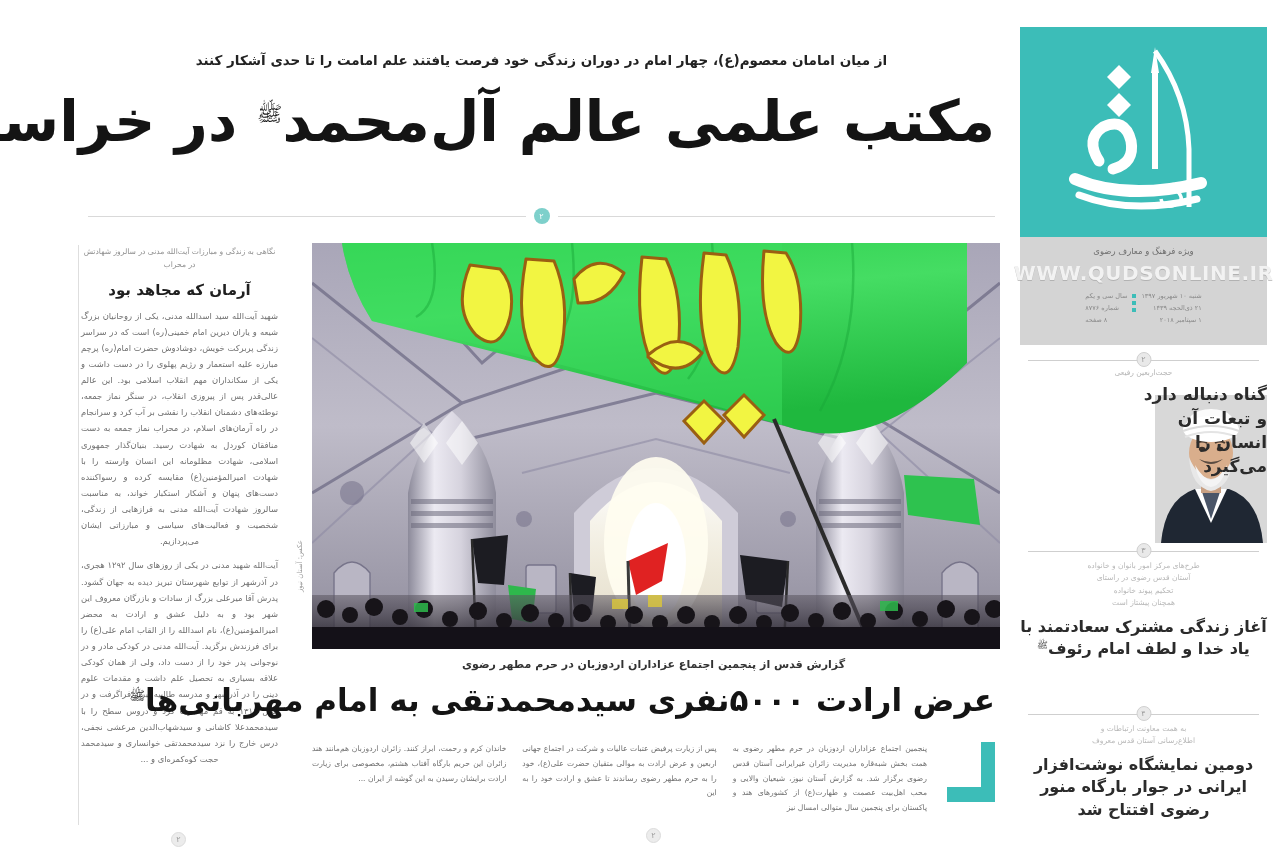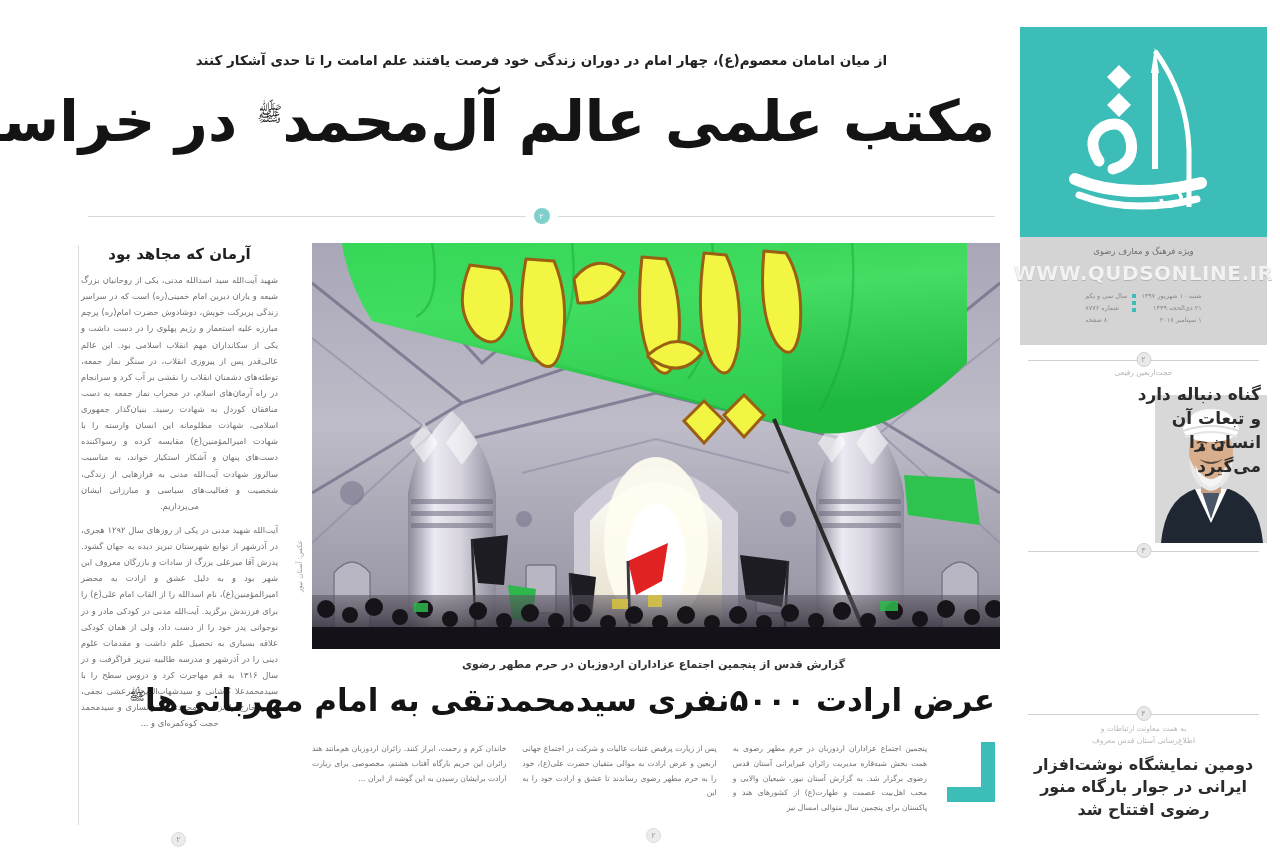--- a/index.html
+++ b/index.html
@@ -67,21 +67,21 @@
   }
 
   
   .teaser { position:absolute; left:0; right:0; }
   .teaser-kicker {
     font-size:7.5px; color:#b4b4b4; text-align:center; letter-spacing:.2px;
     margin-bottom:5px; white-space:nowrap;
   }
   .teaser-title {
     font-size:17px; font-weight:bold; color:#2b2b2b;
-    line-height:1.42; text-align:right; padding-right:6px;
+    line-height:1.42; text-align:right; 
   }
   .teaser-title.center { text-align:center; padding:0; }
   .teaser-sub {
     font-size:7.5px; color:#b8b8b8; text-align:center;
     line-height:1.65; margin-bottom:6px;
   }
   .cleric-photo {
     position:absolute; right:0; bottom:0; width:112px; height:148px;
     overflow:hidden;
   }
@@ -199,20 +199,22 @@
     </div>
   </div>
 
   <div class="rule-row">
     <div class="ln"></div>
     <div class="rule-badge">۲</div>
     <div class="ln"></div>
   </div>
 
   <div class="leftcol">
+    <div class="lc-kicker">نگاهی به زندگی و مبارزات آیت‌الله مدنی
+در سالروز شهادتش در محراب</div>
     <div class="lc-title">آرمان که مجاهد بود</div>
     <div class="lc-body">
       <p>شهید آیت‌الله سید اسدالله مدنی، یکی از روحانیان بزرگ شیعه و یاران دیرین امام خمینی(ره) است که در سراسر زندگی پربرکت خویش، دوشادوش حضرت امام(ره) پرچم مبارزه علیه استعمار و رژیم پهلوی را در دست داشت و یکی از سکانداران مهم انقلاب اسلامی بود. این عالم عالی‌قدر پس از پیروزی انقلاب، در سنگر نماز جمعه، توطئه‌های دشمنان انقلاب را نقشی بر آب کرد و سرانجام در راه آرمان‌های اسلام، در محراب نماز جمعه به دست منافقان کوردل به شهادت رسید. بنیان‌گذار جمهوری اسلامی، شهادت مظلومانه این انسان وارسته را با شهادت امیرالمؤمنین(ع) مقایسه کرده و رسواکننده دست‌های پنهان و آشکار استکبار خواند، به مناسبت سالروز شهادت آیت‌الله مدنی به فرازهایی از زندگی، شخصیت و فعالیت‌های سیاسی و مبارزاتی ایشان می‌پردازیم.</p>
       <p>آیت‌الله شهید مدنی در یکی از روزهای سال ۱۲۹۲ هجری، در آذرشهر از توابع شهرستان تبریز دیده به جهان گشود. پدرش آقا میرعلی بزرگ از سادات و بازرگان معروف این شهر بود و به دلیل عشق و ارادت به محضر امیرالمؤمنین(ع)، نام اسدالله را از القاب امام علی(ع) را برای فرزندش برگزید. آیت‌الله مدنی در کودکی مادر و در نوجوانی پدر خود را از دست داد، ولی از همان کودکی علاقه بسیاری به تحصیل علم داشت و مقدمات علوم دینی را در آذرشهر و مدرسه طالبیه تبریز فراگرفت و در سال ۱۳۱۶ به قم مهاجرت کرد و دروس سطح را با سیدمحمدعلا کاشانی و سیدشهاب‌الدین مرعشی نجفی، درس خارج را نزد سیدمحمدتقی خوانساری و سیدمحمد حجت کوه‌کمره‌ای و ...</p>
     </div>
     <div class="lc-pagenum">
       <span class="pagedot">۲</span>
     </div>
   </div>
 
@@ -490,20 +492,29 @@
             <ellipse cx="56" cy="34" rx="28" ry="13" fill="#ffffff"></ellipse>
             <path d="M28 36 Q56 26 84 36" stroke="#dcdcdc" stroke-width="2" fill="none"></path>
             <path d="M30 42 Q56 32 82 42" stroke="#e4e4e4" stroke-width="2" fill="none"></path>
           </svg>
         </div>
       </div>
 
       <div class="rail-div" style="top:551px"></div>
       <div class="rail-badge" style="top:543px; left:50%; transform:translateX(-50%)">۳</div>
 
+      <div class="teaser" style="top:560px; height:140px">
+        <div class="teaser-sub" style="white-space:pre-line;">طرح‌های مرکز امور بانوان و خانواده
+آستان قدس رضوی در راستای
+تحکیم پیوند خانواده
+همچنان پیشتاز است</div>
+        <div class="teaser-title center" style="font-size:16px;">
+          <span>آغاز زندگی مشترک سعادتمند با یاد خدا و لطف امام رئوف</span><span style="font-size:9px;vertical-align:super;font-weight:normal;">ﷺ</span>
+        </div>
+      </div>
 
       <div class="rail-div" style="top:714px"></div>
       <div class="rail-badge" style="top:706px; left:50%; transform:translateX(-50%)">۴</div>
 
       <div class="teaser" style="top:723px; height:120px">
         <div class="teaser-sub" style="white-space:pre-line;">به همت معاونت ارتباطات و
 اطلاع‌رسانی آستان قدس معروف</div>
         <div class="teaser-title center" style="font-size:16px;">دومین نمایشگاه نوشت‌افزار ایرانی در جوار بارگاه منور رضوی افتتاح شد</div>
       </div>
 

